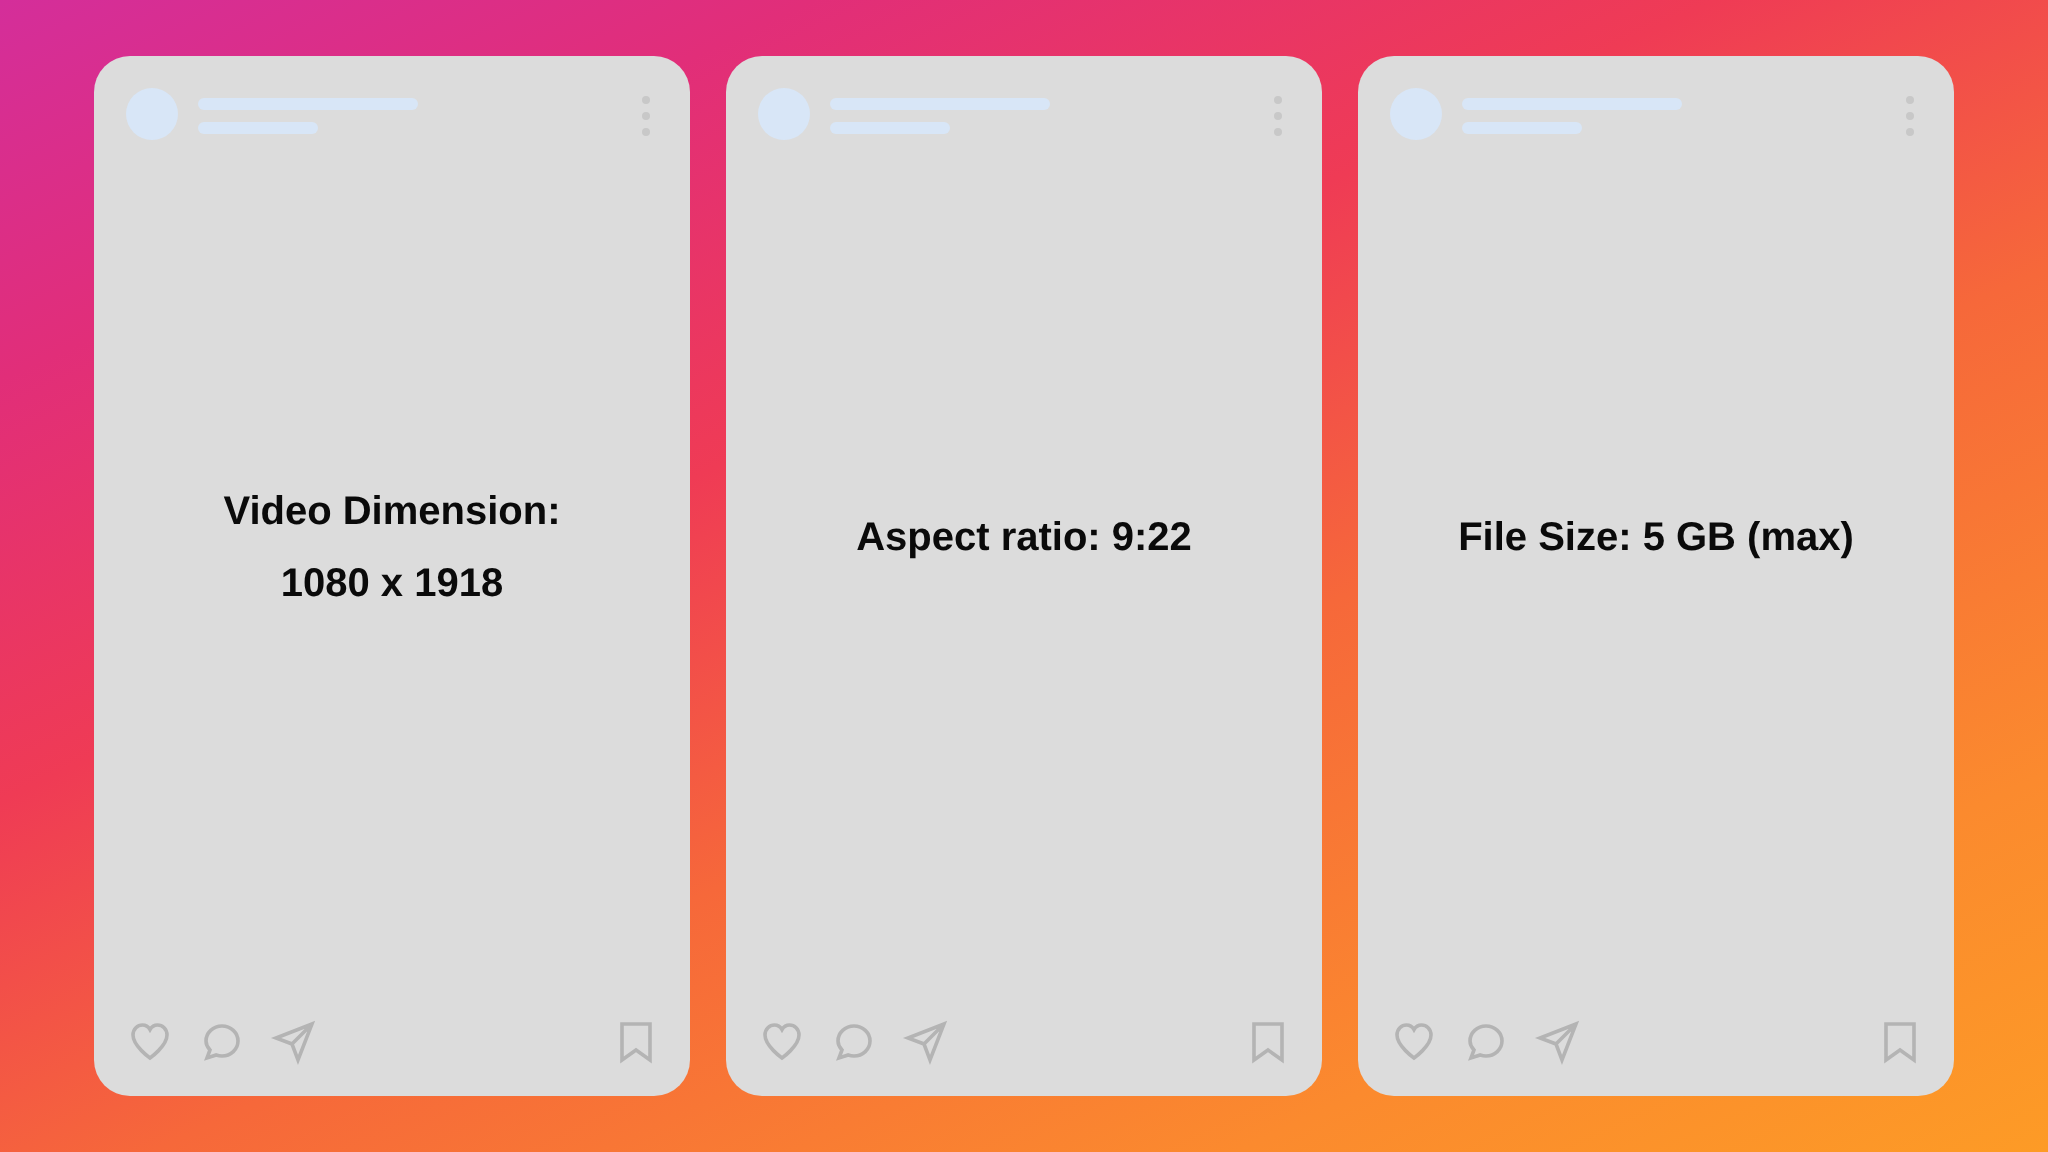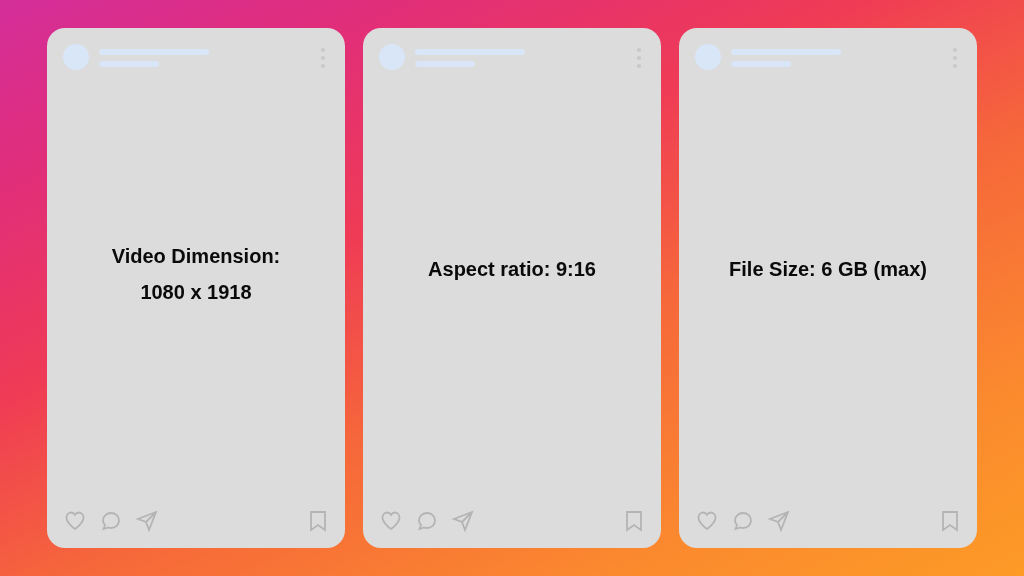--- a/index.html
+++ b/index.html
@@ -144,21 +144,21 @@
       <div class="line-long"></div>
       <div class="line-short"></div>
     </div>
     <div class="more-dots">
       <span></span>
         <span></span>
         <span></span>
     </div>
   </div>
   <div class="card-body">
-    <div class="spec-line">Aspect ratio: 9:16</div>
+    <div class="spec-line">Aspect ratio: 9:22</div>
     <div class="spec-line"></div>
   </div>
   <div class="card-footer">
     <svg class="ico" width="24" height="24" viewBox="0 0 24 24">
       <path d="M12 20 C12 20 3.5 14 3.5 8.5 C3.5 5.5 5.8 3.5 8.2 3.5 C10 3.5 11.3 4.6 12 5.8 C12.7 4.6 14 3.5 15.8 3.5 C18.2 3.5 20.5 5.5 20.5 8.5 C20.5 14 12 20 12 20 Z"></path>
     </svg>
     <svg class="ico" width="24" height="24" viewBox="0 0 24 24">
       <path d="M20 11.5 C20 15.6 16.4 19 12 19 C11 19 10 18.8 9.1 18.5 L4.5 20 L6 16 C4.8 14.7 4 13.2 4 11.5 C4 7.4 7.6 4 12 4 C16.4 4 20 7.4 20 11.5 Z"></path>
     </svg>
     <svg class="ico" width="24" height="24" viewBox="0 0 24 24">
@@ -178,21 +178,21 @@
       <div class="line-long"></div>
       <div class="line-short"></div>
     </div>
     <div class="more-dots">
       <span></span>
         <span></span>
         <span></span>
     </div>
   </div>
   <div class="card-body">
-    <div class="spec-line">File Size: 6 GB (max)</div>
+    <div class="spec-line">File Size: 5 GB (max)</div>
     <div class="spec-line"></div>
   </div>
   <div class="card-footer">
     <svg class="ico" width="24" height="24" viewBox="0 0 24 24">
       <path d="M12 20 C12 20 3.5 14 3.5 8.5 C3.5 5.5 5.8 3.5 8.2 3.5 C10 3.5 11.3 4.6 12 5.8 C12.7 4.6 14 3.5 15.8 3.5 C18.2 3.5 20.5 5.5 20.5 8.5 C20.5 14 12 20 12 20 Z"></path>
     </svg>
     <svg class="ico" width="24" height="24" viewBox="0 0 24 24">
       <path d="M20 11.5 C20 15.6 16.4 19 12 19 C11 19 10 18.8 9.1 18.5 L4.5 20 L6 16 C4.8 14.7 4 13.2 4 11.5 C4 7.4 7.6 4 12 4 C16.4 4 20 7.4 20 11.5 Z"></path>
     </svg>
     <svg class="ico" width="24" height="24" viewBox="0 0 24 24">

